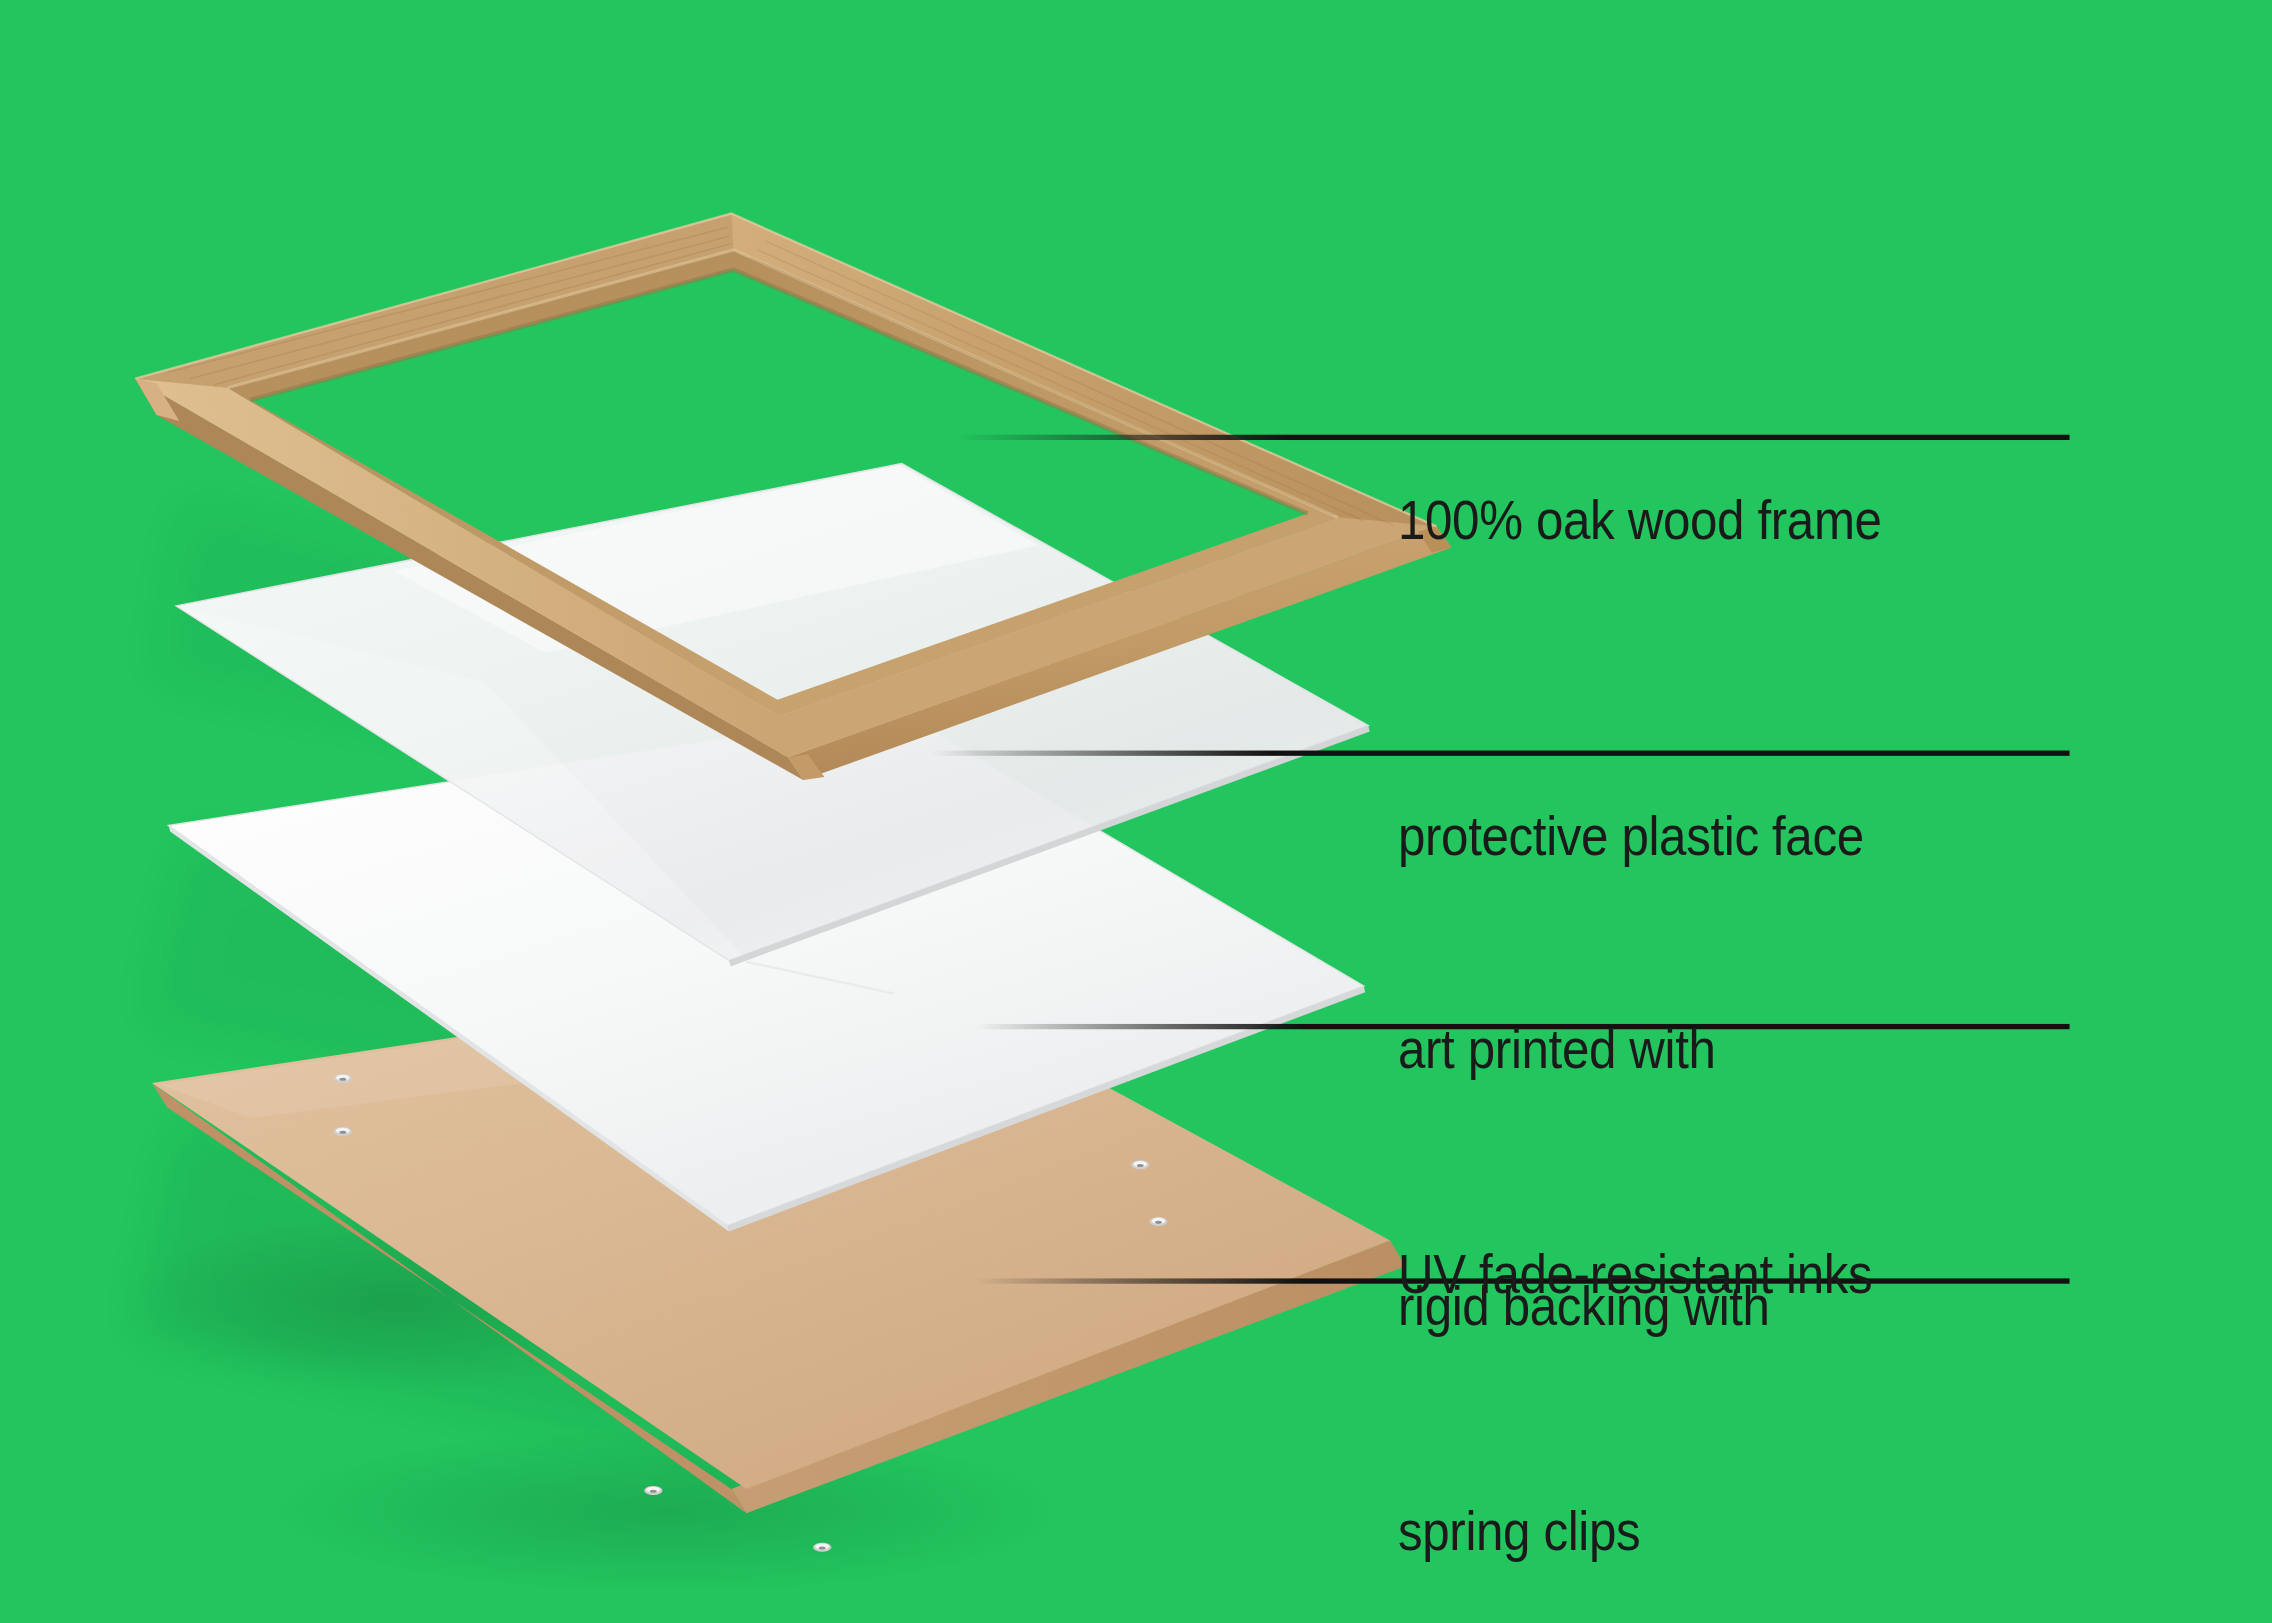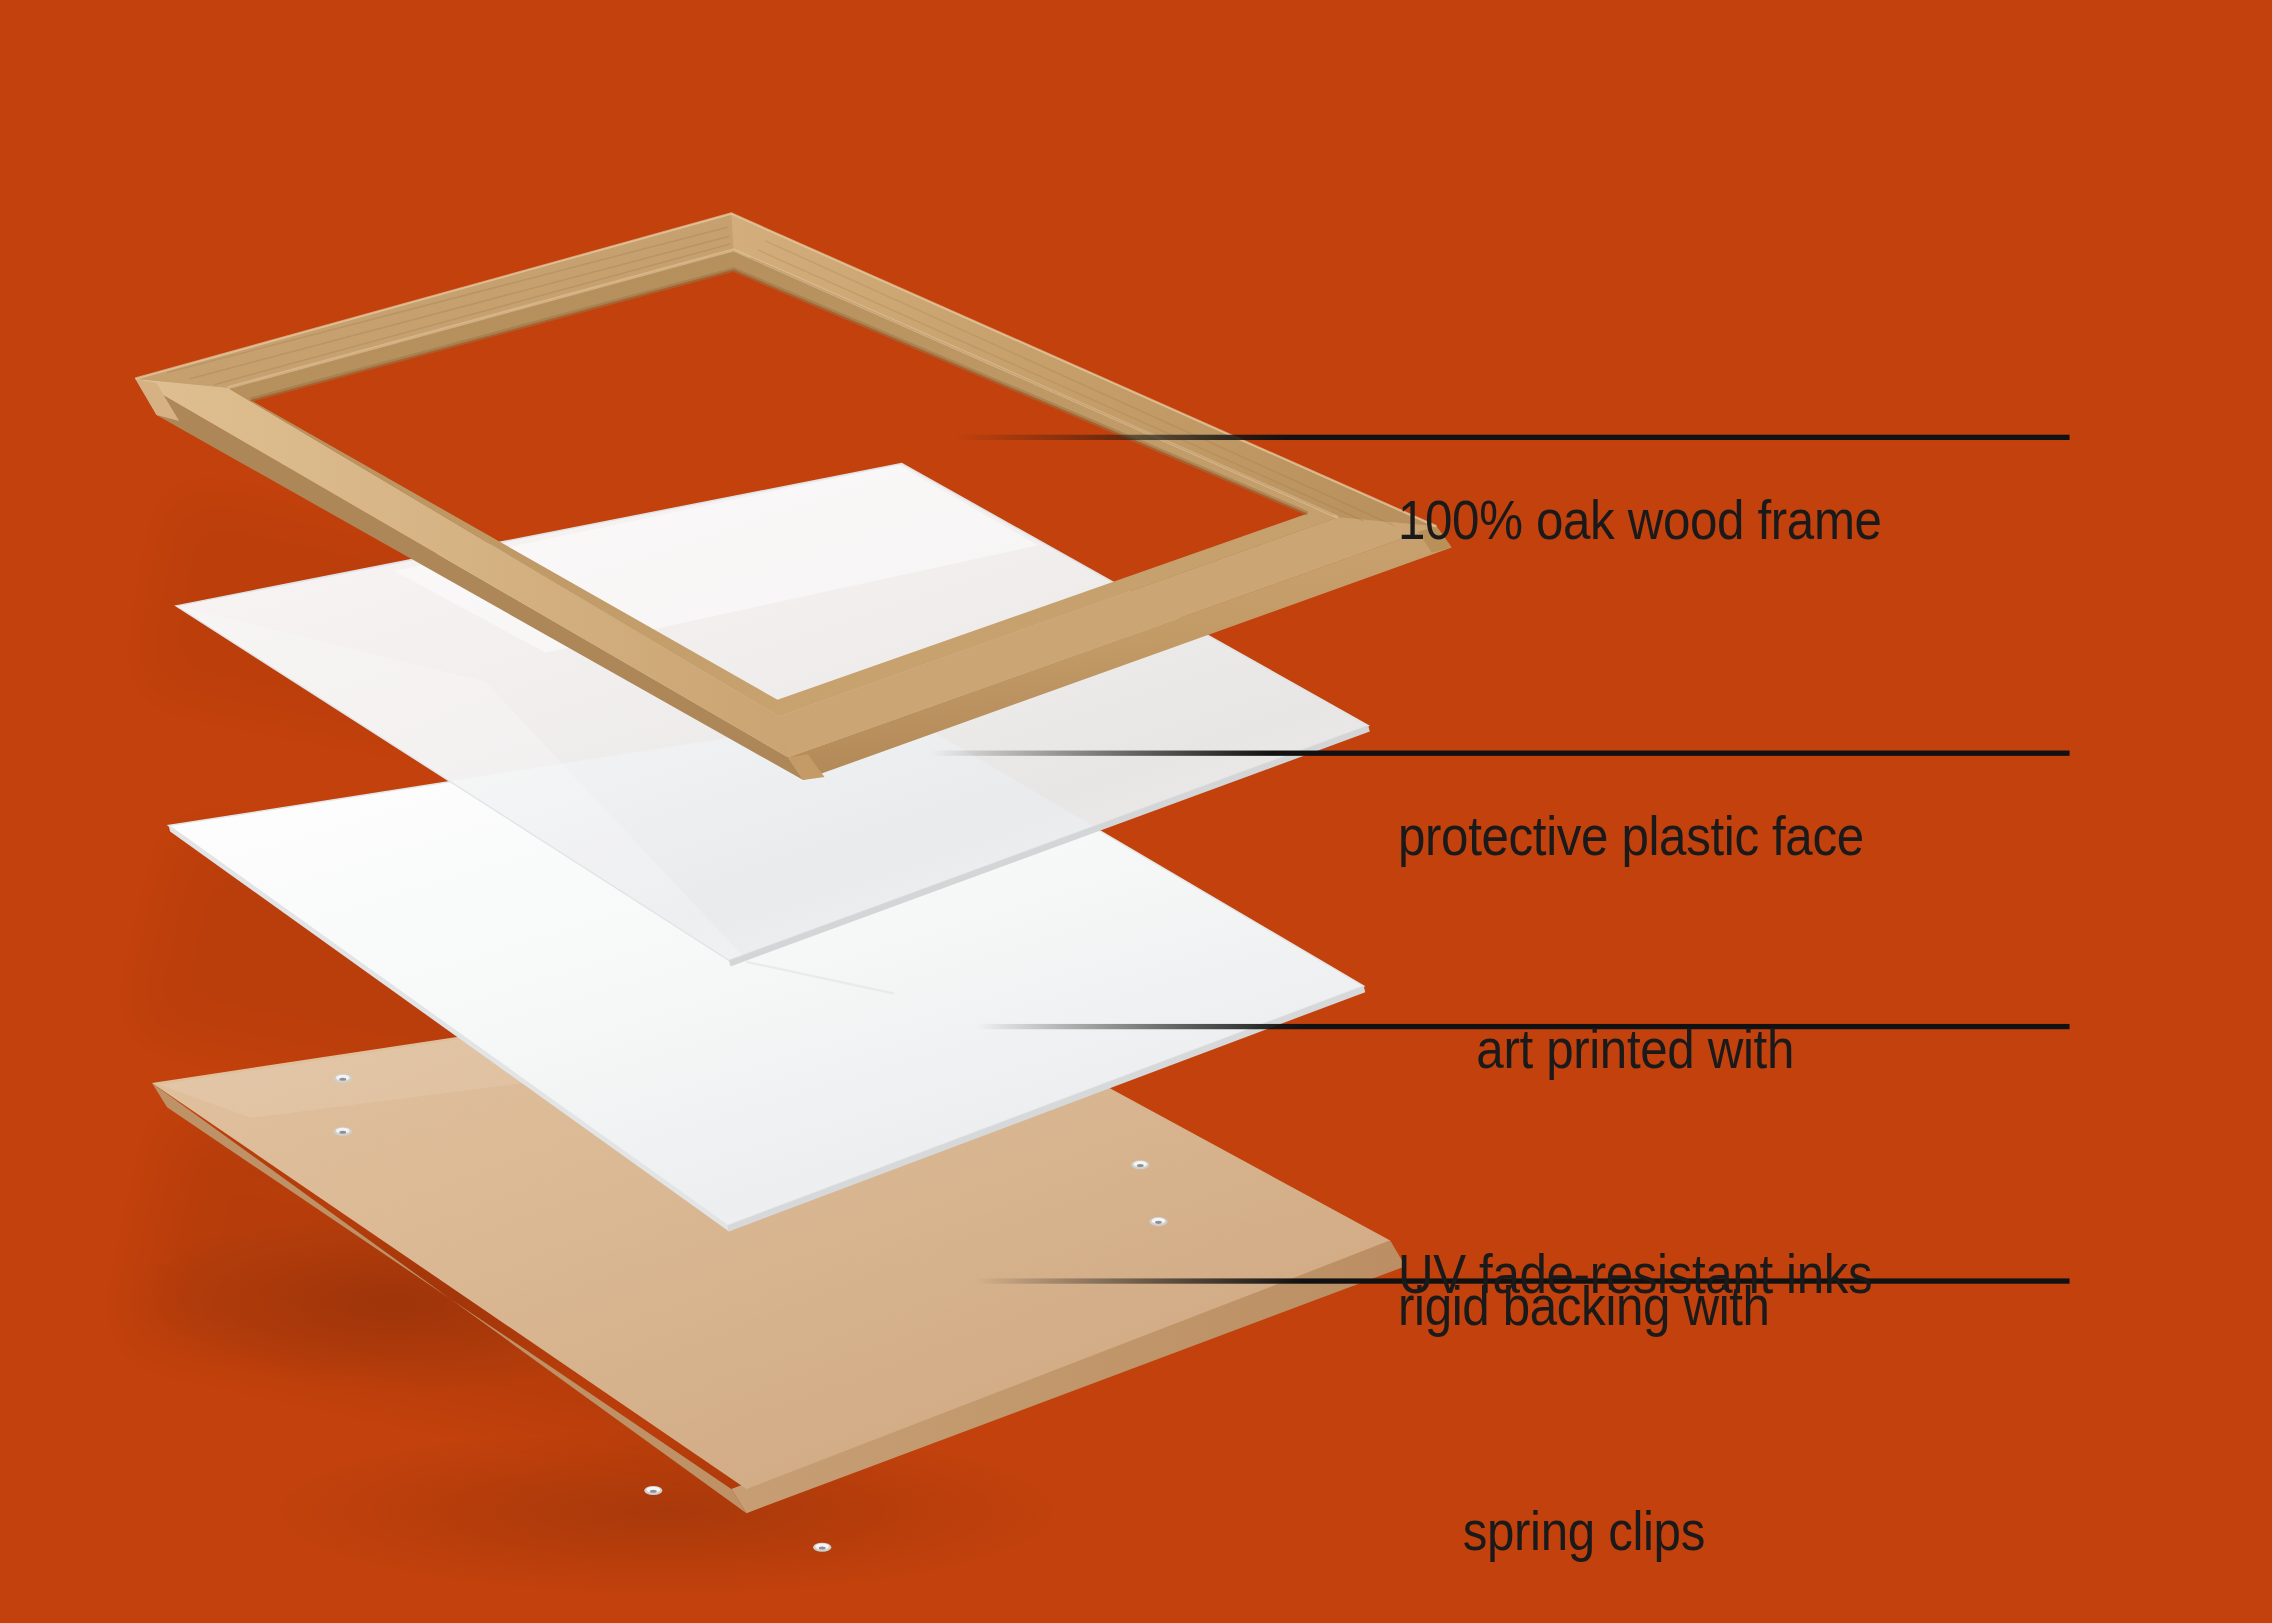--- a/index.html
+++ b/index.html
@@ -1,20 +1,20 @@
 <!DOCTYPE html>
 <html style="font-size:12px"><head>
 <meta charset="utf-8">
 <style>
   html,body{margin:0;padding:0;background:#fff;}
   body{
     width:2273px;height:1623px;overflow:hidden;
     font-family:"Liberation Sans","DejaVu Sans",sans-serif;
   }
-  #stage{position:relative;width:2273px;height:1623px;background:#c2410c;text-align:center;}
+  #stage{position:relative;width:2273px;height:1623px;background:#22c55e;}
   #art{position:absolute;left:0;top:0;width:2273px;height:1623px;}
   .lbl{
     position:absolute;
     color:#1a1a1a;
     font-size:56px;
     line-height:1.34;
     letter-spacing:-0.4px;
     font-stretch:condensed;
     transform:scaleX(0.88);
     transform-origin:left top;

